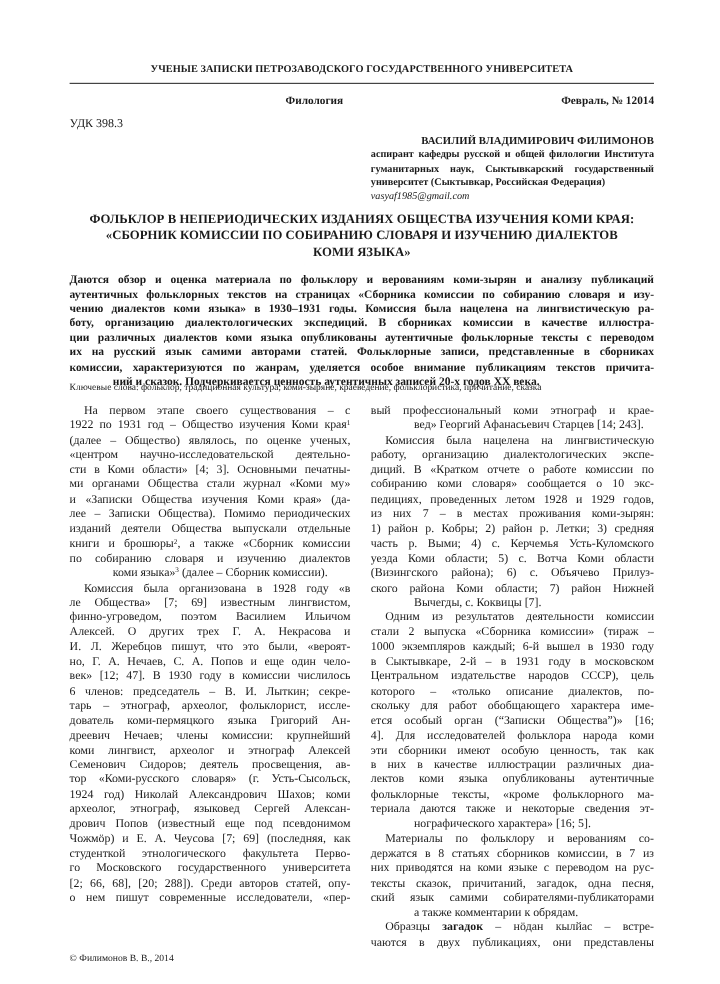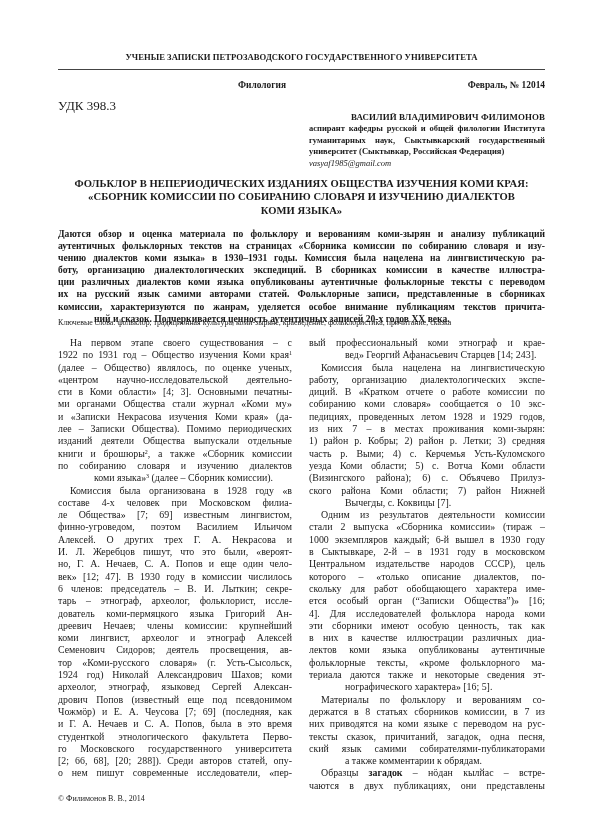--- a/index.html
+++ b/index.html
@@ -9,21 +9,21 @@
     color: #1a1a1a;
   }
   .abs { position: absolute; }
   .journal-title {
     left: 58px; width: 487px; top: 52px; text-align: center;
     font-size: 8.6px; font-weight: bold; letter-spacing: 0.05px;
   }
   .rule { left: 58px; width: 487px; top: 69px; height: 0; border-top: 1px solid #444; }
   .meta-row { left: 58px; width: 487px; top: 80px; font-size: 9.4px; font-weight: bold; display: flex; justify-content: flex-end; }
   .meta-row .mid { position: absolute; left: 180px; }
-  .udk { left: 58px; top: 98px; font-size: 13px; }
+  .udk { left: 58px; top: 98px; font-size: 10px; }
   .author-block { left: 309px; width: 236px; top: 112px; font-size: 8.5px; line-height: 11.4px; }
   .author-name { text-align: right; font-weight: bold; font-size: 8.9px; letter-spacing: 0.1px; margin-bottom: 0px; }
   .author-aff { text-align: justify; }
   .author-aff span { display: block; text-align: justify; text-align-last: justify; white-space: nowrap; font-weight: bold; }
   .author-aff span.last { text-align-last: left; }
   .author-email { font-style: italic; }
   .article-title {
     left: 58px; width: 487px; top: 177px; text-align: center;
     font-size: 10.6px; font-weight: bold; line-height: 13.4px; letter-spacing: 0.05px;
   }
@@ -79,46 +79,44 @@
 </div>
 <div class="abs keywords">Ключевые слова: фольклор, традиционная культура, коми-зыряне, краеведение, фольклористика, причитание, сказка</div>
 
 <div class="abs col col-left">
   <span class="jl ind">На первом этапе своего существования – с</span>
   <span class="jl"><span>1922 по 1931 год – Общество изучения Коми края</span><sup>1</sup></span>
   <span class="jl">(далее – Общество) являлось, по оценке ученых,</span>
   <span class="jl">«центром научно-исследовательской деятельно-</span>
   <span class="jl">сти в Коми области» [4; 3]. Основными печатны-</span>
   <span class="jl">ми органами Общества стали журнал «Коми му»</span>
-  <span class="jl">и «Записки Некрасова изучения Коми края» (да-</span>
+  <span class="jl">и «Записки Общества изучения Коми края» (да-</span>
   <span class="jl">лее – Записки Общества). Помимо периодических</span>
   <span class="jl">изданий деятели Общества выпускали отдельные</span>
   <span class="jl"><span>книги и брошюры</span><sup>2</sup><span>, а также «Сборник комиссии</span></span>
   <span class="jl">по собиранию словаря и изучению диалектов</span>
   <span class="jl end"><span>коми языка»</span><sup>3</sup><span> (далее – Сборник комиссии).</span></span>
   <span class="jl ind">Комиссия была организована в 1928 году «в</span>
-  <span class="jl">составе 4-х человек при Московском филиа-</span>
   <span class="jl">ле Общества» [7; 69] известным лингвистом,</span>
   <span class="jl">финно-угроведом, поэтом Василием Ильичом</span>
   <span class="jl">Алексей. О других трех Г. А. Некрасова и</span>
   <span class="jl">И. Л. Жеребцов пишут, что это были, «вероят-</span>
   <span class="jl">но, Г. А. Нечаев, С. А. Попов и еще один чело-</span>
   <span class="jl">век» [12; 47]. В 1930 году в комиссии числилось</span>
   <span class="jl">6 членов: председатель – В. И. Лыткин; секре-</span>
   <span class="jl">тарь – этнограф, археолог, фольклорист, иссле-</span>
   <span class="jl">дователь коми-пермяцкого языка Григорий Ан-</span>
   <span class="jl">дреевич Нечаев; члены комиссии: крупнейший</span>
   <span class="jl">коми лингвист, археолог и этнограф Алексей</span>
   <span class="jl">Семенович Сидоров; деятель просвещения, ав-</span>
   <span class="jl">тор «Коми-русского словаря» (г. Усть-Сысольск,</span>
   <span class="jl">1924 год) Николай Александрович Шахов; коми</span>
   <span class="jl">археолог, этнограф, языковед Сергей Алексан-</span>
   <span class="jl">дрович Попов (известный еще под псевдонимом</span>
   <span class="jl">Чожмӧр) и Е. А. Чеусова [7; 69] (последняя, как</span>
-  <span class="jl">и Г. А. Нечаев и С. А. Попов, была в это время</span>
   <span class="jl">студенткой этнологического факультета Перво-</span>
   <span class="jl">го Московского государственного университета</span>
   <span class="jl">[2; 66, 68], [20; 288]). Среди авторов статей, опу-</span>
   <span class="jl">о нем пишут современные исследователи, «пер-</span>
 </div>
 
 <div class="abs col col-right">
   <span class="jl">вый профессиональный коми этнограф и крае-</span>
   <span class="jl end">вед» Георгий Афанасьевич Старцев [14; 243].</span>
   <span class="jl ind">Комиссия была нацелена на лингвистическую</span>

